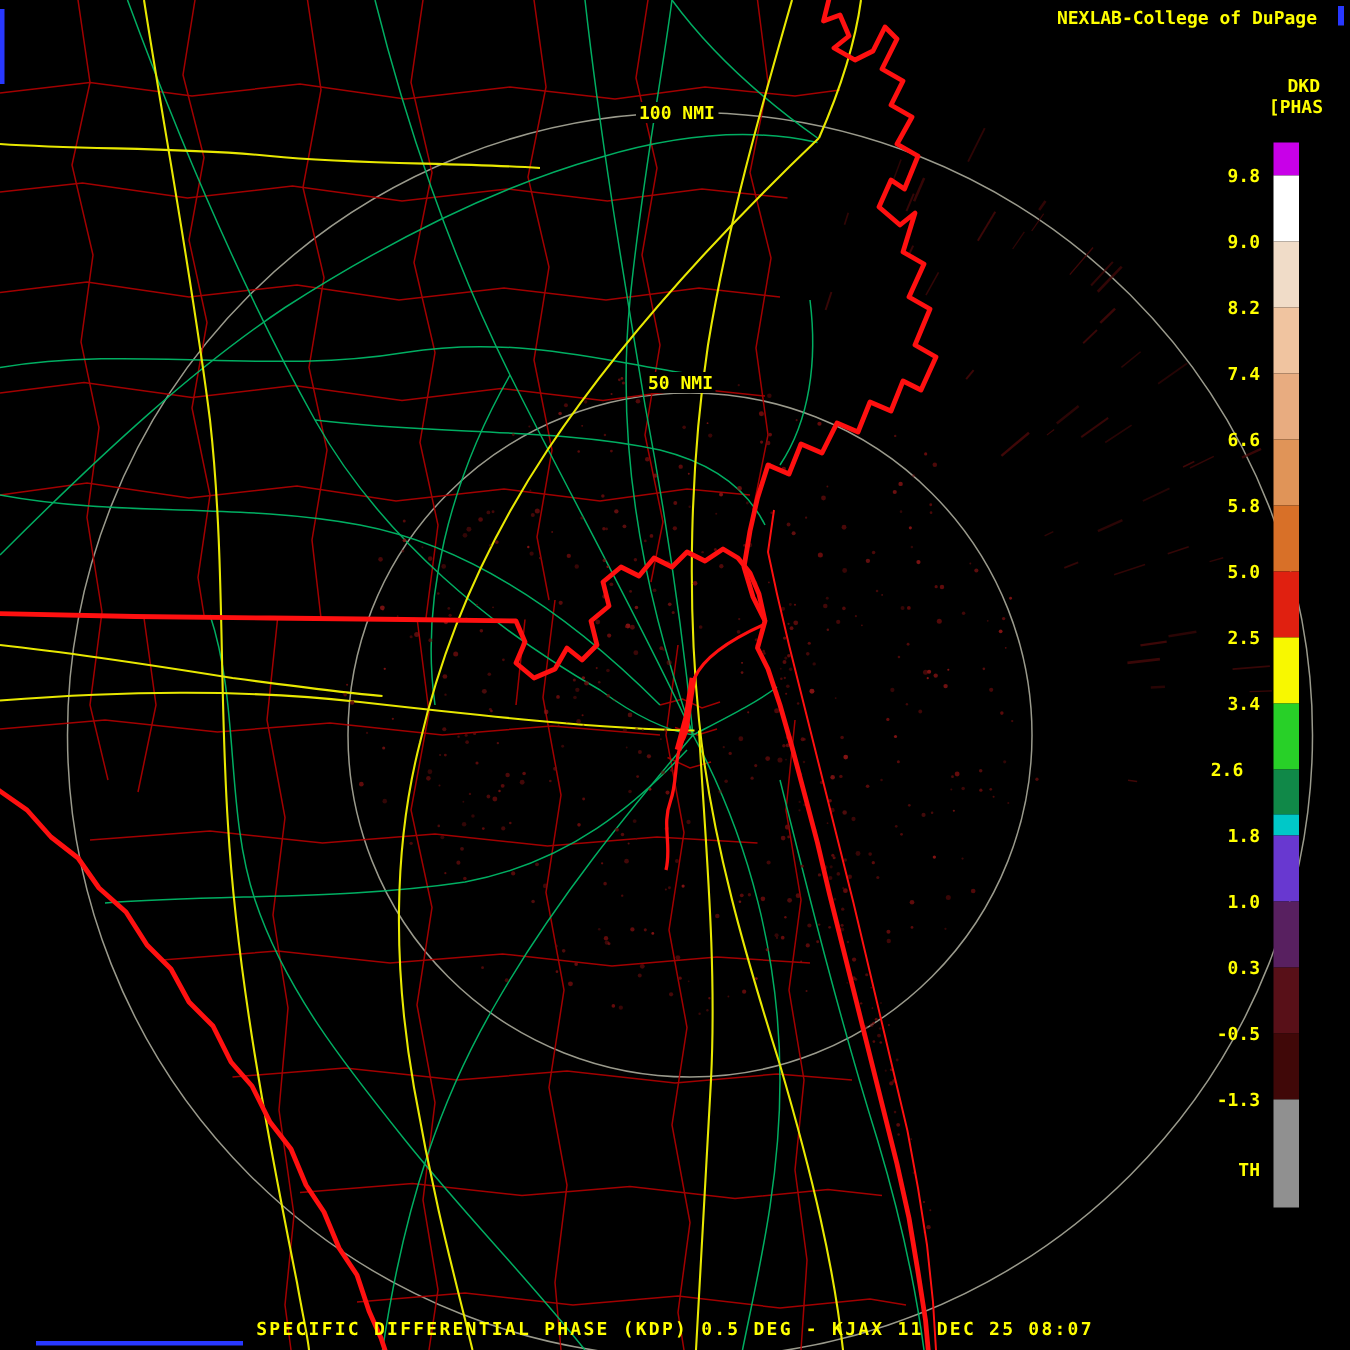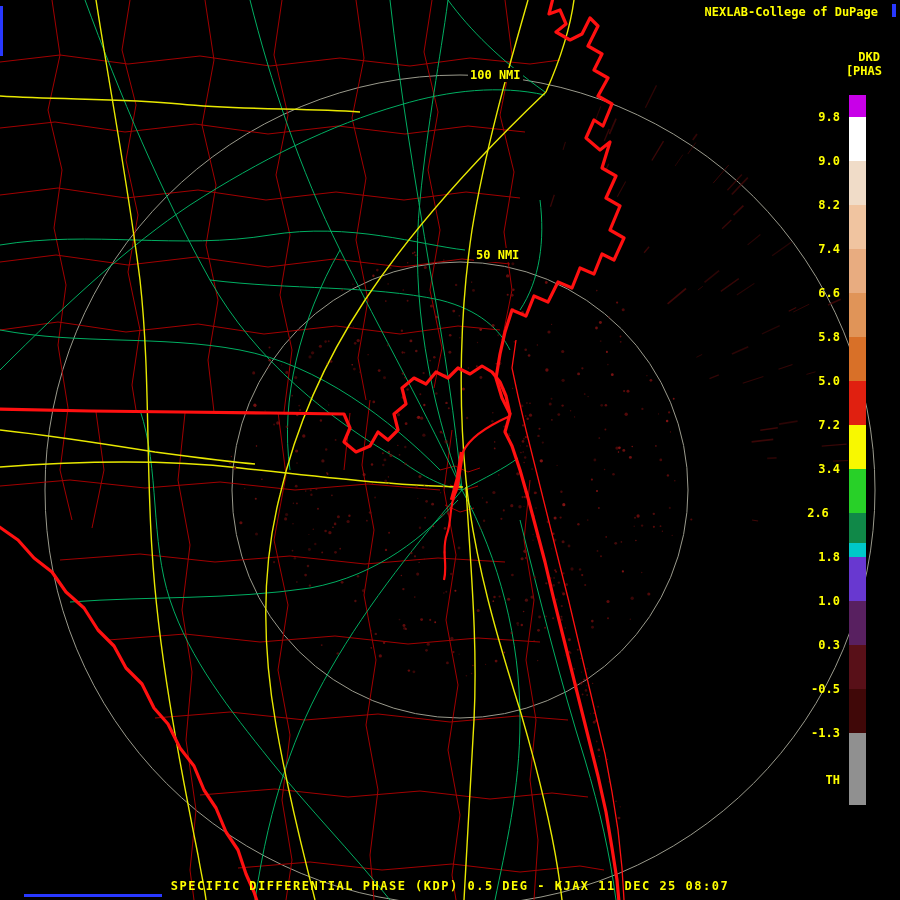--- a/index.html
+++ b/index.html
@@ -14,21 +14,21 @@
   .coast-thin{stroke:var(--coast-red);stroke-width:1.3;fill:none;}
   .river{stroke:var(--coast-red);stroke-width:2.2;fill:none;}
   .river-wide{stroke:var(--coast-red);stroke-width:4.5;fill:none;}
   .road{stroke:var(--road-green);stroke-width:1;fill:none;opacity:.95;}
   .hwy{stroke:var(--highway-yellow);stroke-width:1.4;fill:none;}
   .ring{stroke:var(--ring-gray);stroke-width:1;fill:none;}
   .label{
     position:absolute;color:var(--text-yellow);font-size:12px;font-weight:bold;
     white-space:pre;line-height:14px;
   }
-  .ring-label{background:#000;padding:0 2px;margin-left:44px;}
+  .ring-label{background:#000;padding:0 2px;}
   .status{
     position:absolute;top:879px;left:0;width:100%;text-align:center;
     color:var(--text-yellow);font-size:12px;font-weight:bold;letter-spacing:1.5px;
     white-space:pre;
   }
   #colorbar{
     position:absolute;top:95px;right:34px;width:17px;
     display:flex;flex-direction:column;
   }
   .cb-tick{
@@ -682,21 +682,21 @@
     <div style="height: 72px; background: rgb(144, 144, 144);"></div>
   </div>
 <div id="colorbar-ticks">
     <div class="cb-tick" style="top: 109px;">9.8</div>
     <div class="cb-tick" style="top: 153px;">9.0</div>
     <div class="cb-tick" style="top: 197px;">8.2</div>
     <div class="cb-tick" style="top: 241px;">7.4</div>
     <div class="cb-tick" style="top: 285px;">6.6</div>
     <div class="cb-tick" style="top: 329px;">5.8</div>
     <div class="cb-tick" style="top: 373px;">5.0</div>
-    <div class="cb-tick" style="top: 417px;">7.2</div>
+    <div class="cb-tick" style="top: 417px;">2.5</div>
     <div class="cb-tick" style="top: 461px;">3.4</div>
     <div class="cb-tick" style="top: 505px; text-align: center;">2.6</div>
     <div class="cb-tick" style="top: 549px;">1.8</div>
     <div class="cb-tick" style="top: 593px;">1.0</div>
     <div class="cb-tick" style="top: 637px;">0.3</div>
     <div class="cb-tick" style="top: 681px;">-0.5</div>
     <div class="cb-tick" style="top: 725px;">-1.3</div>
   </div>
 <div class="cb-tick" style="top:772px;">TH</div>
 

